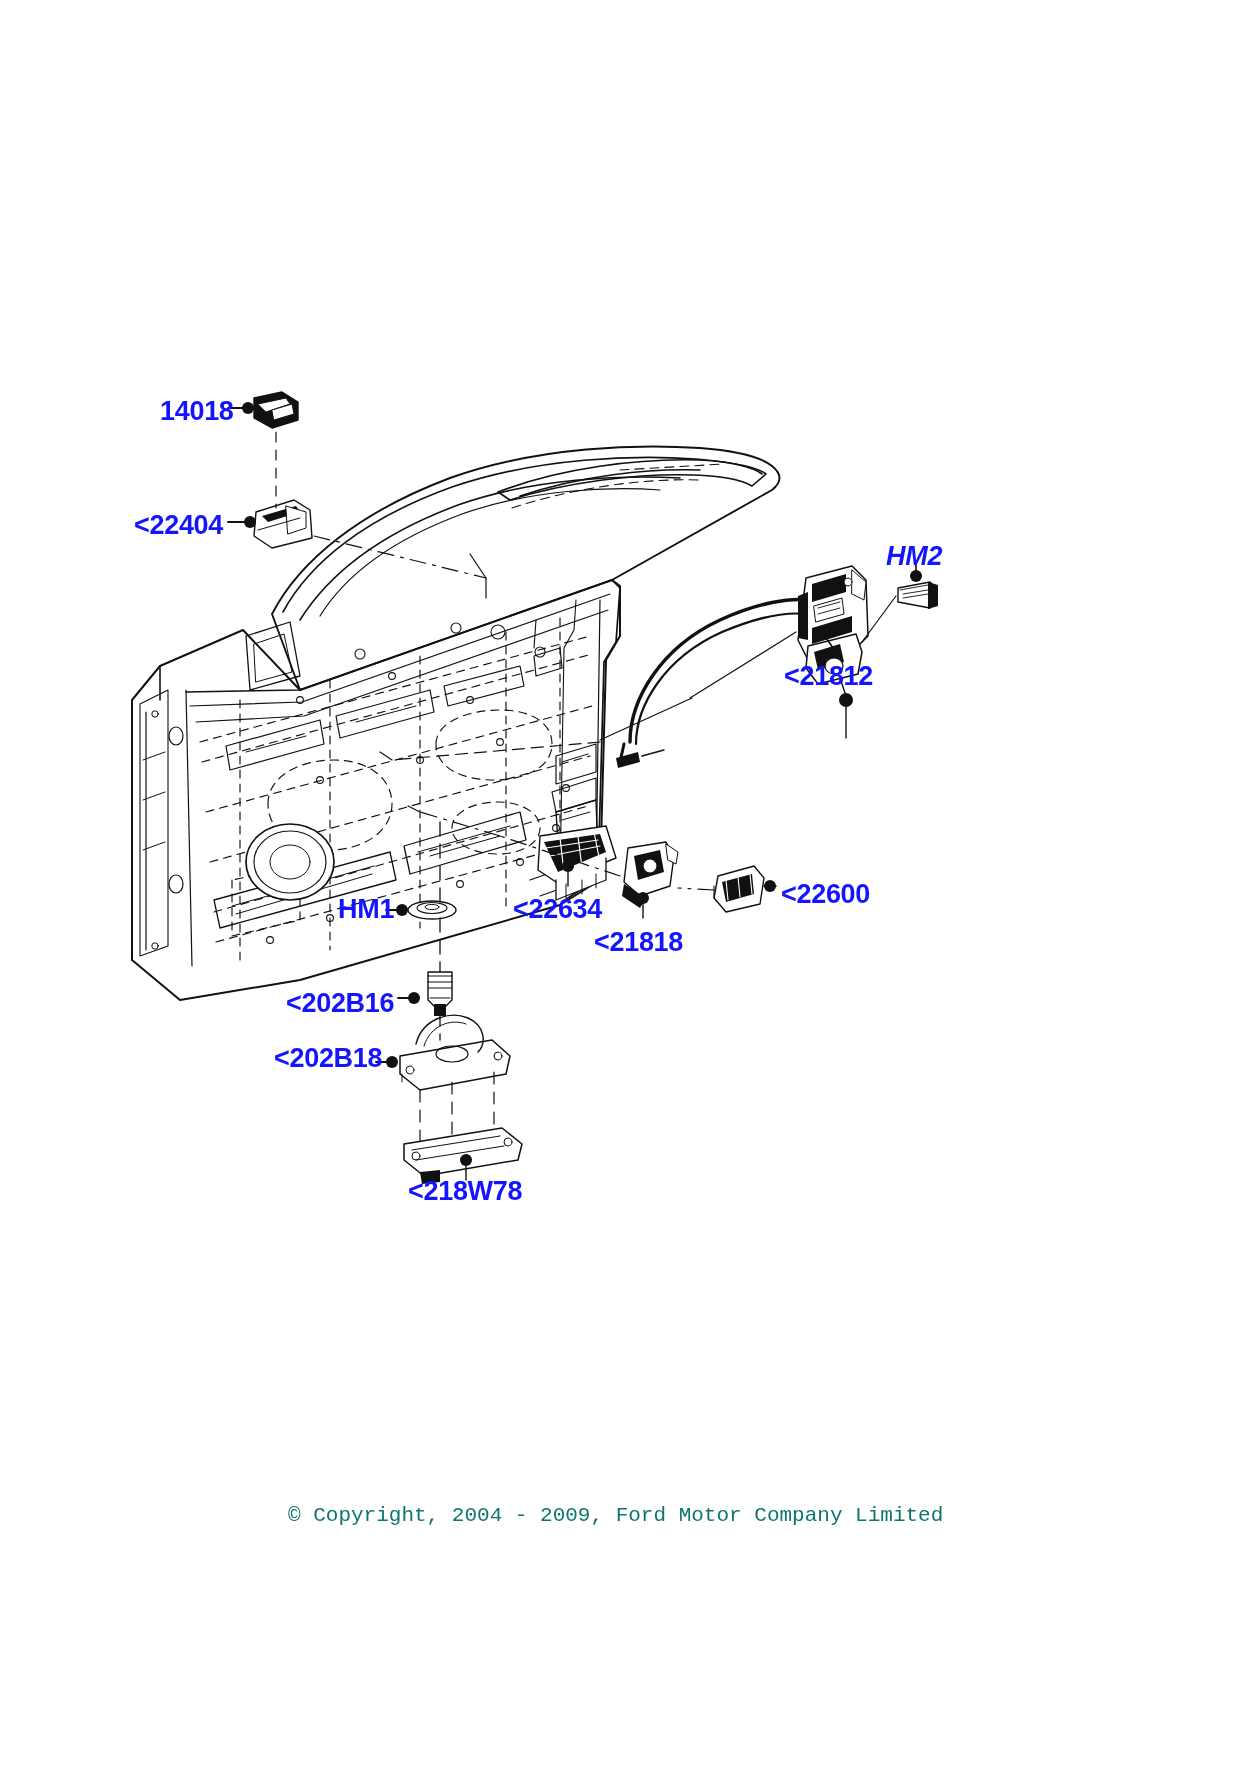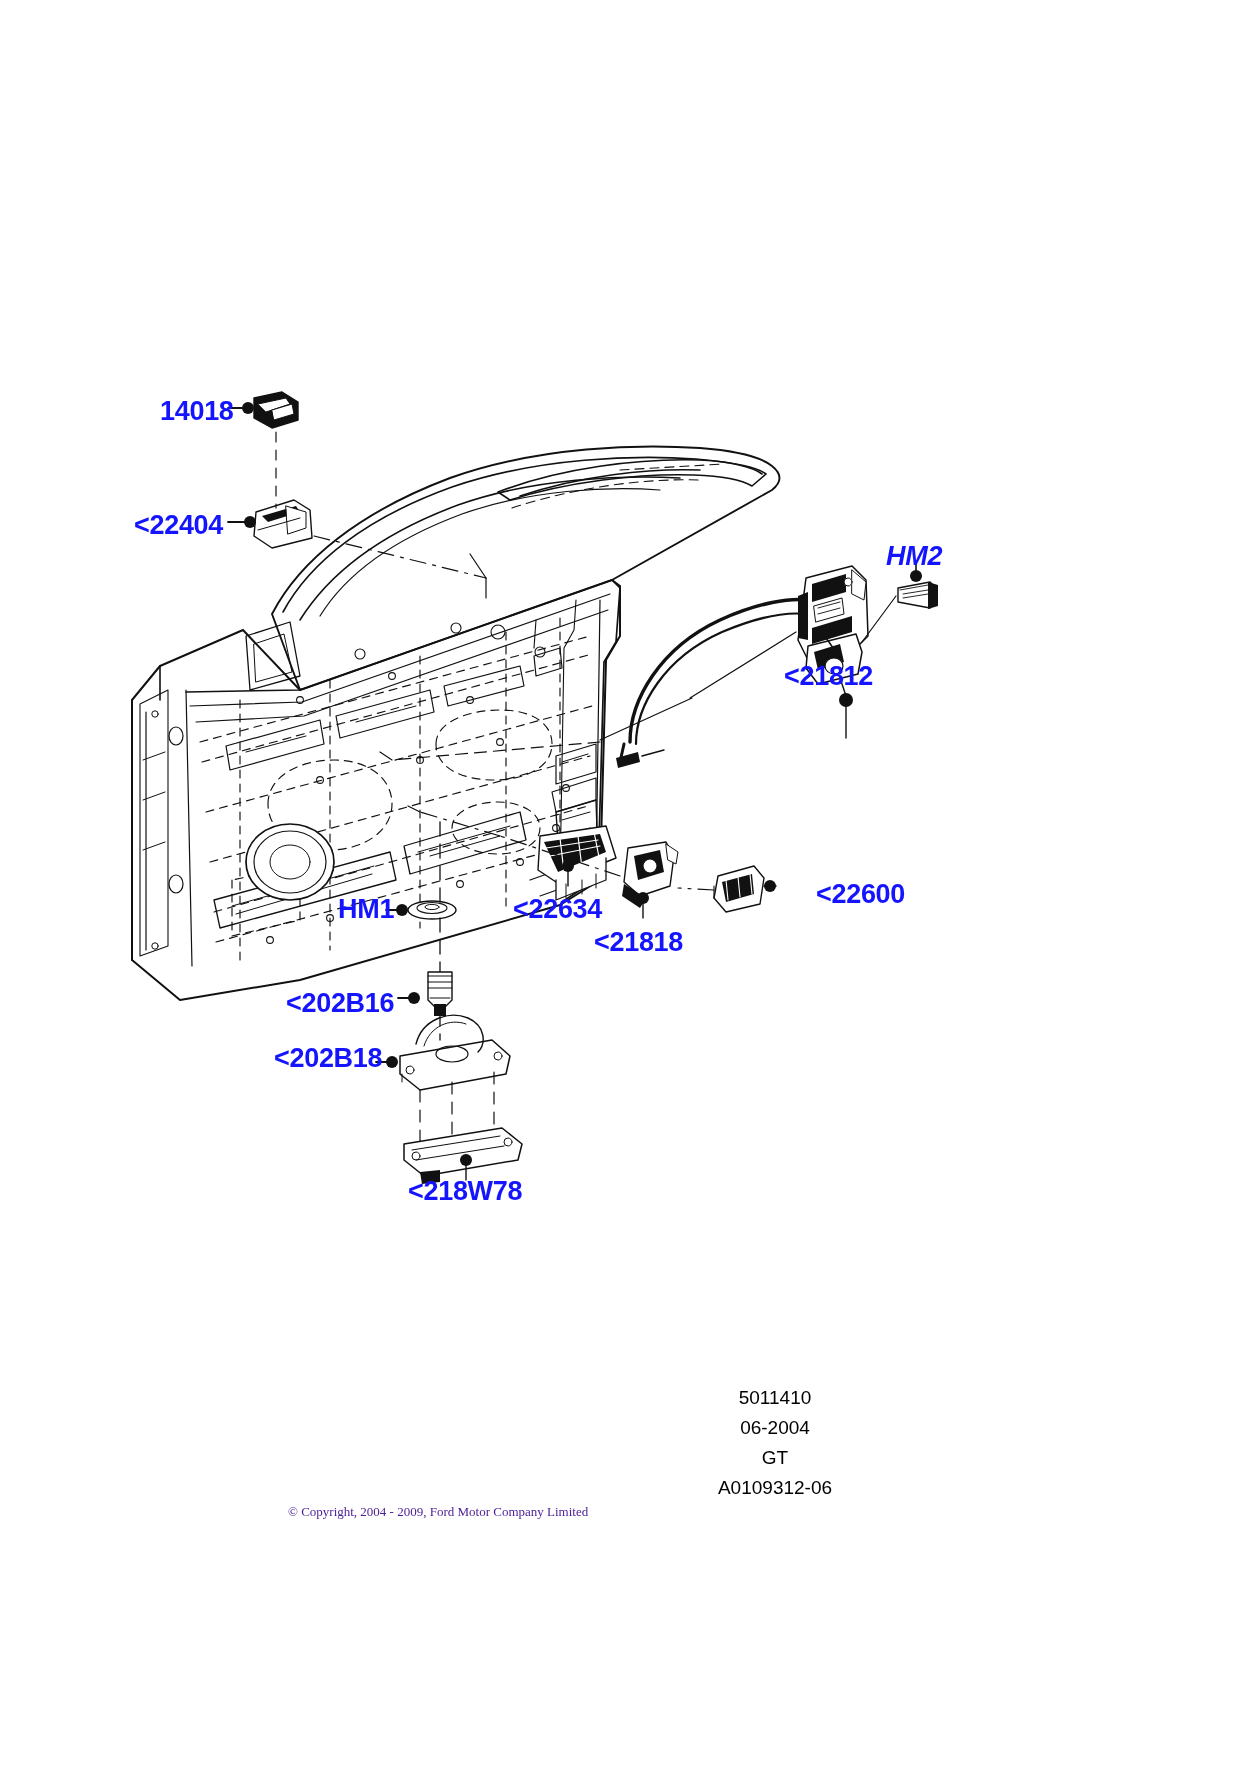--- a/index.html
+++ b/index.html
@@ -26,24 +26,24 @@
     font-weight: bold;
     font-size: 27px;
     letter-spacing: -0.3px;
     white-space: nowrap;
     font-family: "Liberation Sans", sans-serif;
   }
   .footer-copyright {
     position: absolute;
     left: 288px;
     top: 1504px;
-    font-size: 13px;
-    color: #4c1d95;
+    font-size: 21px;
+    color: #0f766e;
     white-space: nowrap;
-    font-family: Liberation Serif, serif;
+    font-family: Liberation Mono, monospace;
   }
   .meta-block {
     position: absolute;
     right: 262px;
     top: 1383px;
     width: 200px;
     text-align: center;
     font-size: 19px;
     color: #000000;
     line-height: 30px;
@@ -362,30 +362,24 @@
   <div class="callout" style="left:886px; top:541px;font-style:italic;">HM2</div>
 
   <div class="callout" style="left:784px; top:661px;">&lt;21812</div>
 
   <div class="callout" style="left:338px; top:894px;">HM1</div>
 
   <div class="callout" style="left:513px; top:894px;">&lt;22634</div>
 
   <div class="callout" style="left:594px; top:927px;">&lt;21818</div>
 
-  <div class="callout" style="left:781px; top:879px;margin-left:35px;">&lt;22600</div>
+  <div class="callout" style="left:781px; top:879px;">&lt;22600</div>
 
   <div class="callout" style="left:286px; top:988px;">&lt;202B16</div>
 
   <div class="callout" style="left:274px; top:1043px;">&lt;202B18</div>
 
   <div class="callout" style="left:408px; top:1176px;">&lt;218W78</div>
 
   <div class="footer-copyright">© Copyright, 2004 - 2009, Ford Motor Company Limited</div>
 
-  <div class="meta-block">
-    <div>5011410</div>
-    <div>06-2004</div>
-    <div>GT</div>
-    <div>A0109312-06</div>
-  </div>
 
 </div>
 
 </body></html>

